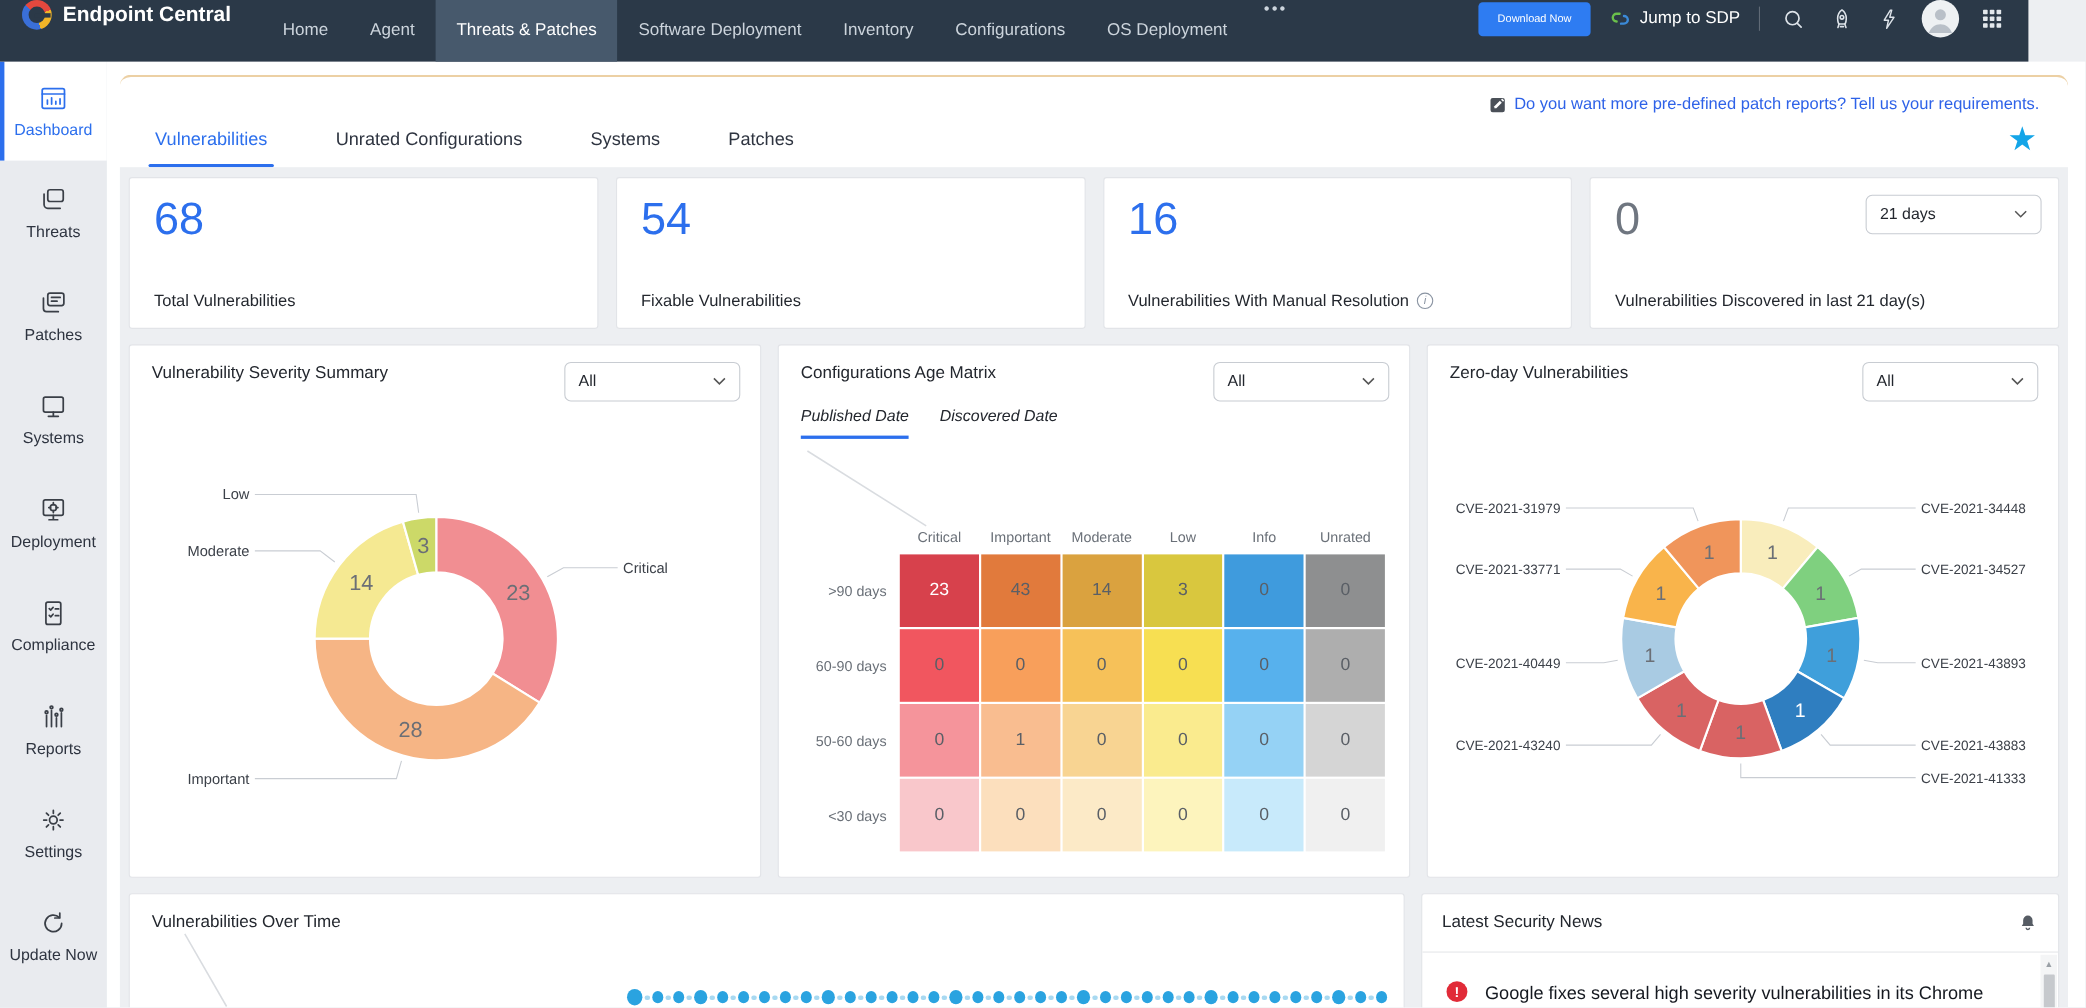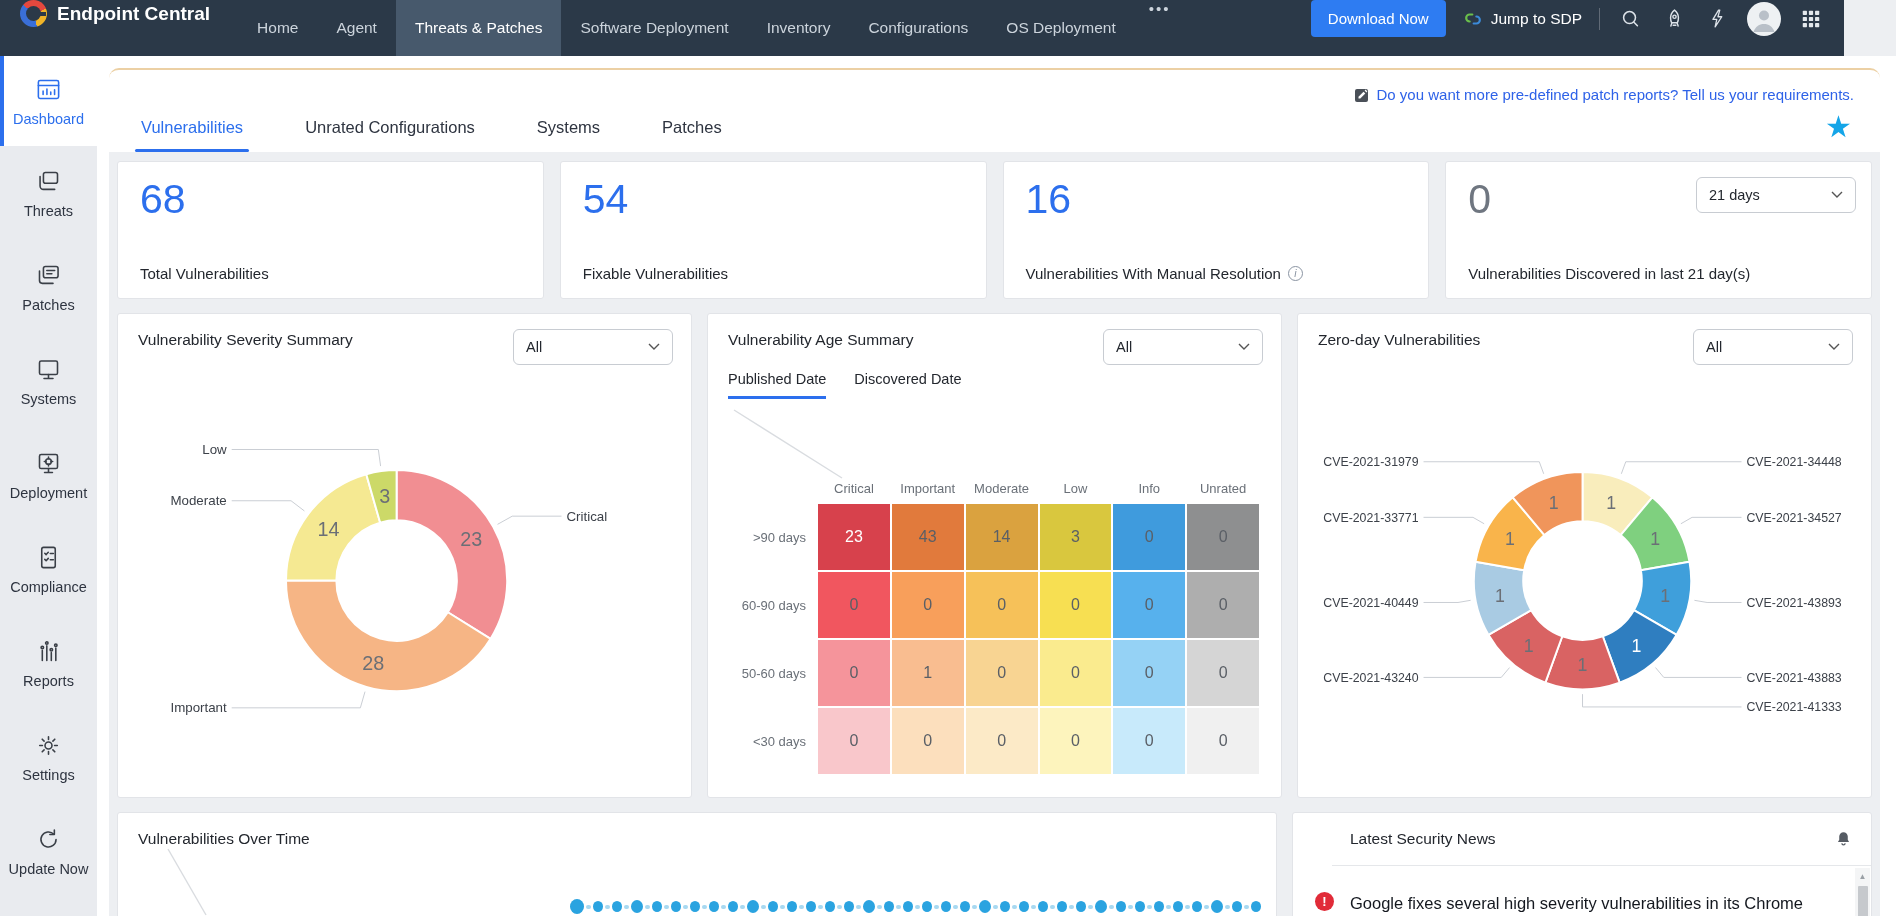--- a/index.html
+++ b/index.html
@@ -11,21 +11,21 @@
   .brand { display: flex; align-items: center; gap: 10px; padding: 0 28px 0 20px; }
   .logo { width: 27px; height: 27px; border-radius: 50%; background: conic-gradient(from -50deg, #e4483e 0 120deg, #f0b428 120deg 215deg, #3a6fd8 215deg 360deg); position: relative; flex: 0 0 auto; }
   .logo::before { content: ""; position: absolute; top: 6px; left: 6px; right: 6px; bottom: 6px; border-radius: 50%; background: #2b3948; }
   .logo::after { content: ""; position: absolute; left: 11px; right: 1px; top: 11.5px; height: 4px; background: #2b3948; }
   .brand-name { color: #fff; font-size: 19px; font-weight: bold; white-space: nowrap; }
   .nav-items { display: flex; list-style: none; height: 56px; }
   .nav-items li { padding: 0 19px; line-height: 56px; font-size: 15.5px; color: #ccd4dc; cursor: pointer; white-space: nowrap; }
   .nav-items li.active { background: #47596c; color: #fff; }
   .nav-more { color: #ccd4dc; font-size: 15px; letter-spacing: 2px; padding: 0 14px; cursor: pointer; }
   .nav-right { margin-left: auto; display: flex; align-items: center; gap: 17px; padding-right: 20px; }
-  .download-btn { background: #2e7cf2; color: #fff; border: none; border-radius: 4px; padding: 10px 17px; font-size: 15px; font-family: inherit; cursor: pointer; }
+  .download-btn { background: #2e7cf2; color: #fff; border: none; border-radius: 4px; padding: 10px 17px; font-size: 10px; font-family: inherit; cursor: pointer; }
   .sdp-link { display: flex; align-items: center; gap: 8px; color: #fff; font-size: 15.5px; cursor: pointer; }
   .nav-divider { width: 1px; height: 22px; background: rgba(255,255,255,0.25); }
   .icon-btn { background: none; border: none; cursor: pointer; display: flex; align-items: center; padding: 2px; }
   .avatar { width: 34px; height: 34px; border-radius: 50%; background: #eef1f3; overflow: hidden; position: relative; cursor: pointer; }
 
   
   .sidebar { position: absolute; top: 56px; left: 0; width: 97px; bottom: 0; background: #e9ebef; z-index: 10; }
   .side-item { height: 94px; display: flex; flex-direction: column; align-items: center; justify-content: center; gap: 8px; color: #2e3440; font-size: 14.5px; cursor: pointer; position: relative; }
   .side-item:first-child { height: 90px; }
   .side-item.active { background: #fff; color: #2c6fed; align-items: center; }
@@ -55,37 +55,37 @@
   .select { display: inline-flex; justify-content: space-between; align-items: center; width: 160px; height: 36px; border: 1px solid #c8ccd2; border-radius: 6px; padding: 0 12px; font-size: 14.5px; color: #23272e; background: #fff; cursor: pointer; }
   .stat-select { position: absolute; top: 15px; right: 15px; }
 
   .charts-row { display: grid; grid-template-columns: 1fr 1fr 1fr; gap: 15px; margin-top: 14px; height: 485px; }
   .chart-card { background: #fff; border: 1px solid #e2e4e8; border-radius: 3px; position: relative; padding: 17px 20px; }
   .chart-title { font-size: 15.5px; color: #23272e; }
   .chart-select { position: absolute; top: 15px; right: 18px; }
   .donut-wrap { position: absolute; top: 64px; left: 10px; right: 10px; bottom: 6px; }
   .donut-wrap svg { width: 100%; height: 100%; }
 
-  .subtabs { margin-top: 22px; display: flex; gap: 28px; }
+  .subtabs { margin-top: 22px; display: flex; gap: 28px; font-style: italic; }
   .subtab { font-size: 14.5px; color: #23272e; padding-bottom: 9px; cursor: pointer; }
   .subtab.active { border-bottom: 3px solid #2c6fed; }
   .matrix-diagonal, .time-diagonal { position: absolute; pointer-events: none; }
   .matrix { position: absolute; left: 22px; right: 22px; top: 162px; display: grid; grid-template-columns: 86px repeat(6, 1fr); gap: 2px; }
   .mx-h { height: 26px; display: flex; align-items: flex-end; justify-content: center; font-size: 13px; color: #6a7078; padding-bottom: 6px; }
   .mx-r { display: flex; align-items: center; justify-content: flex-end; padding-right: 10px; font-size: 13px; color: #6a7078; }
   .mx-c { height: 66px; display: flex; align-items: center; justify-content: center; font-size: 16px; color: #5a5f66; }
 
   .bottom-row { display: grid; grid-template-columns: 2fr 1fr; gap: 15px; margin-top: 14px; height: 240px; }
   .time-card { background: #fff; border: 1px solid #e2e4e8; border-radius: 3px; position: relative; padding: 17px 20px; }
   .dots { position: absolute; left: 452px; top: 86px; display: flex; align-items: center; }
   .dots .d { background: #2aa3e0; border-radius: 50%; flex: 0 0 auto; }
   .dots .s { background: #a8d9f1; border-radius: 2px; width: 5px; height: 4px; margin: 0 2px; flex: 0 0 auto; }
 
   .news-card { background: #fff; border: 1px solid #e2e4e8; border-radius: 3px; position: relative; overflow: hidden; }
-  .news-head { display: flex; align-items: center; justify-content: space-between; padding: 16px 18px; border-bottom: 1px solid #e5e7ea; margin-left: 39px; }
+  .news-head { display: flex; align-items: center; justify-content: space-between; padding: 16px 18px; border-bottom: 1px solid #e5e7ea; }
   .news-title { font-size: 15.5px; color: #23272e; }
   .news-body { padding: 26px 30px 0 22px; }
   .news-item { display: flex; gap: 16px; align-items: flex-start; font-size: 16.5px; color: #14181f; cursor: pointer; line-height: 1.35; }
   .alert-dot { width: 19px; height: 19px; border-radius: 50%; background: #e12b38; color: #fff; font-weight: bold; font-size: 13px; line-height: 19px; text-align: center; flex: 0 0 auto; }
   .news-scroll { position: absolute; right: 1px; top: 55px; bottom: 1px; width: 15px; background: #f4f5f6; }
   .news-scroll .arr { display: block; text-align: center; color: #9aa0a6; font-size: 8px; padding-top: 4px; }
   .news-scroll .thumb { position: absolute; top: 18px; left: 2.5px; width: 10px; height: 58px; background: #c6c9cd; border-radius: 1px; cursor: pointer; }
 
   .leader { stroke: #c9cdd3; stroke-width: 1; fill: none; }
   .cve-label { font-size: 12.5px; fill: #3c4149; }
@@ -306,21 +306,21 @@
                 <text x="100" y="119.7" text-anchor="end" class="seg-label">Moderate</text>
                 <path d="M241.3,88.3 A112,112 0 0 1 272.0,84.0 L272.0,135.0 A61,61 0 0 0 255.3,137.3 Z" fill="#ccd968" stroke="#fff" stroke-width="2" stroke-linejoin="round"></path>
                 <text x="260.0" y="117.3" text-anchor="middle" font-size="20" fill="#6b6f76">3</text>
                 <polyline points="255.8,80.1 253.5,63.3 105.0,63.3" class="leader"></polyline>
                 <text x="100" y="67.8" text-anchor="end" class="seg-label">Low</text>
               </svg>
           </div>
         </div>
 
         <div class="chart-card">
-          <div class="chart-title">Vulnerability Age Summary</div>
+          <div class="chart-title">Configurations Age Matrix</div>
           <span class="select chart-select">
             <span>All</span>
             <svg width="12" height="8" viewBox="0 0 12 8" fill="none" stroke="#555" stroke-width="1.4">
                 <path d="M1 1l5 5 5-5"></path>
               </svg>
           </span>
           <div class="subtabs" id="matrix-subtabs">
               <span class="subtab active">Published Date</span>
               <span class="subtab">Discovered Date</span>
             </div>

